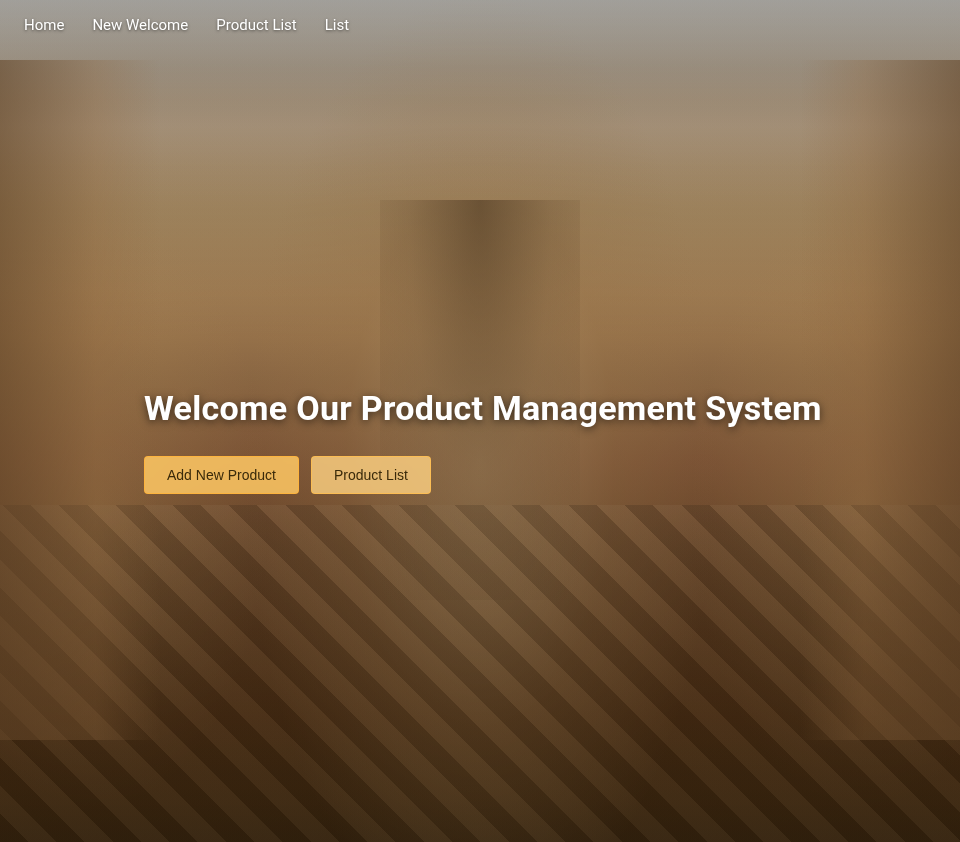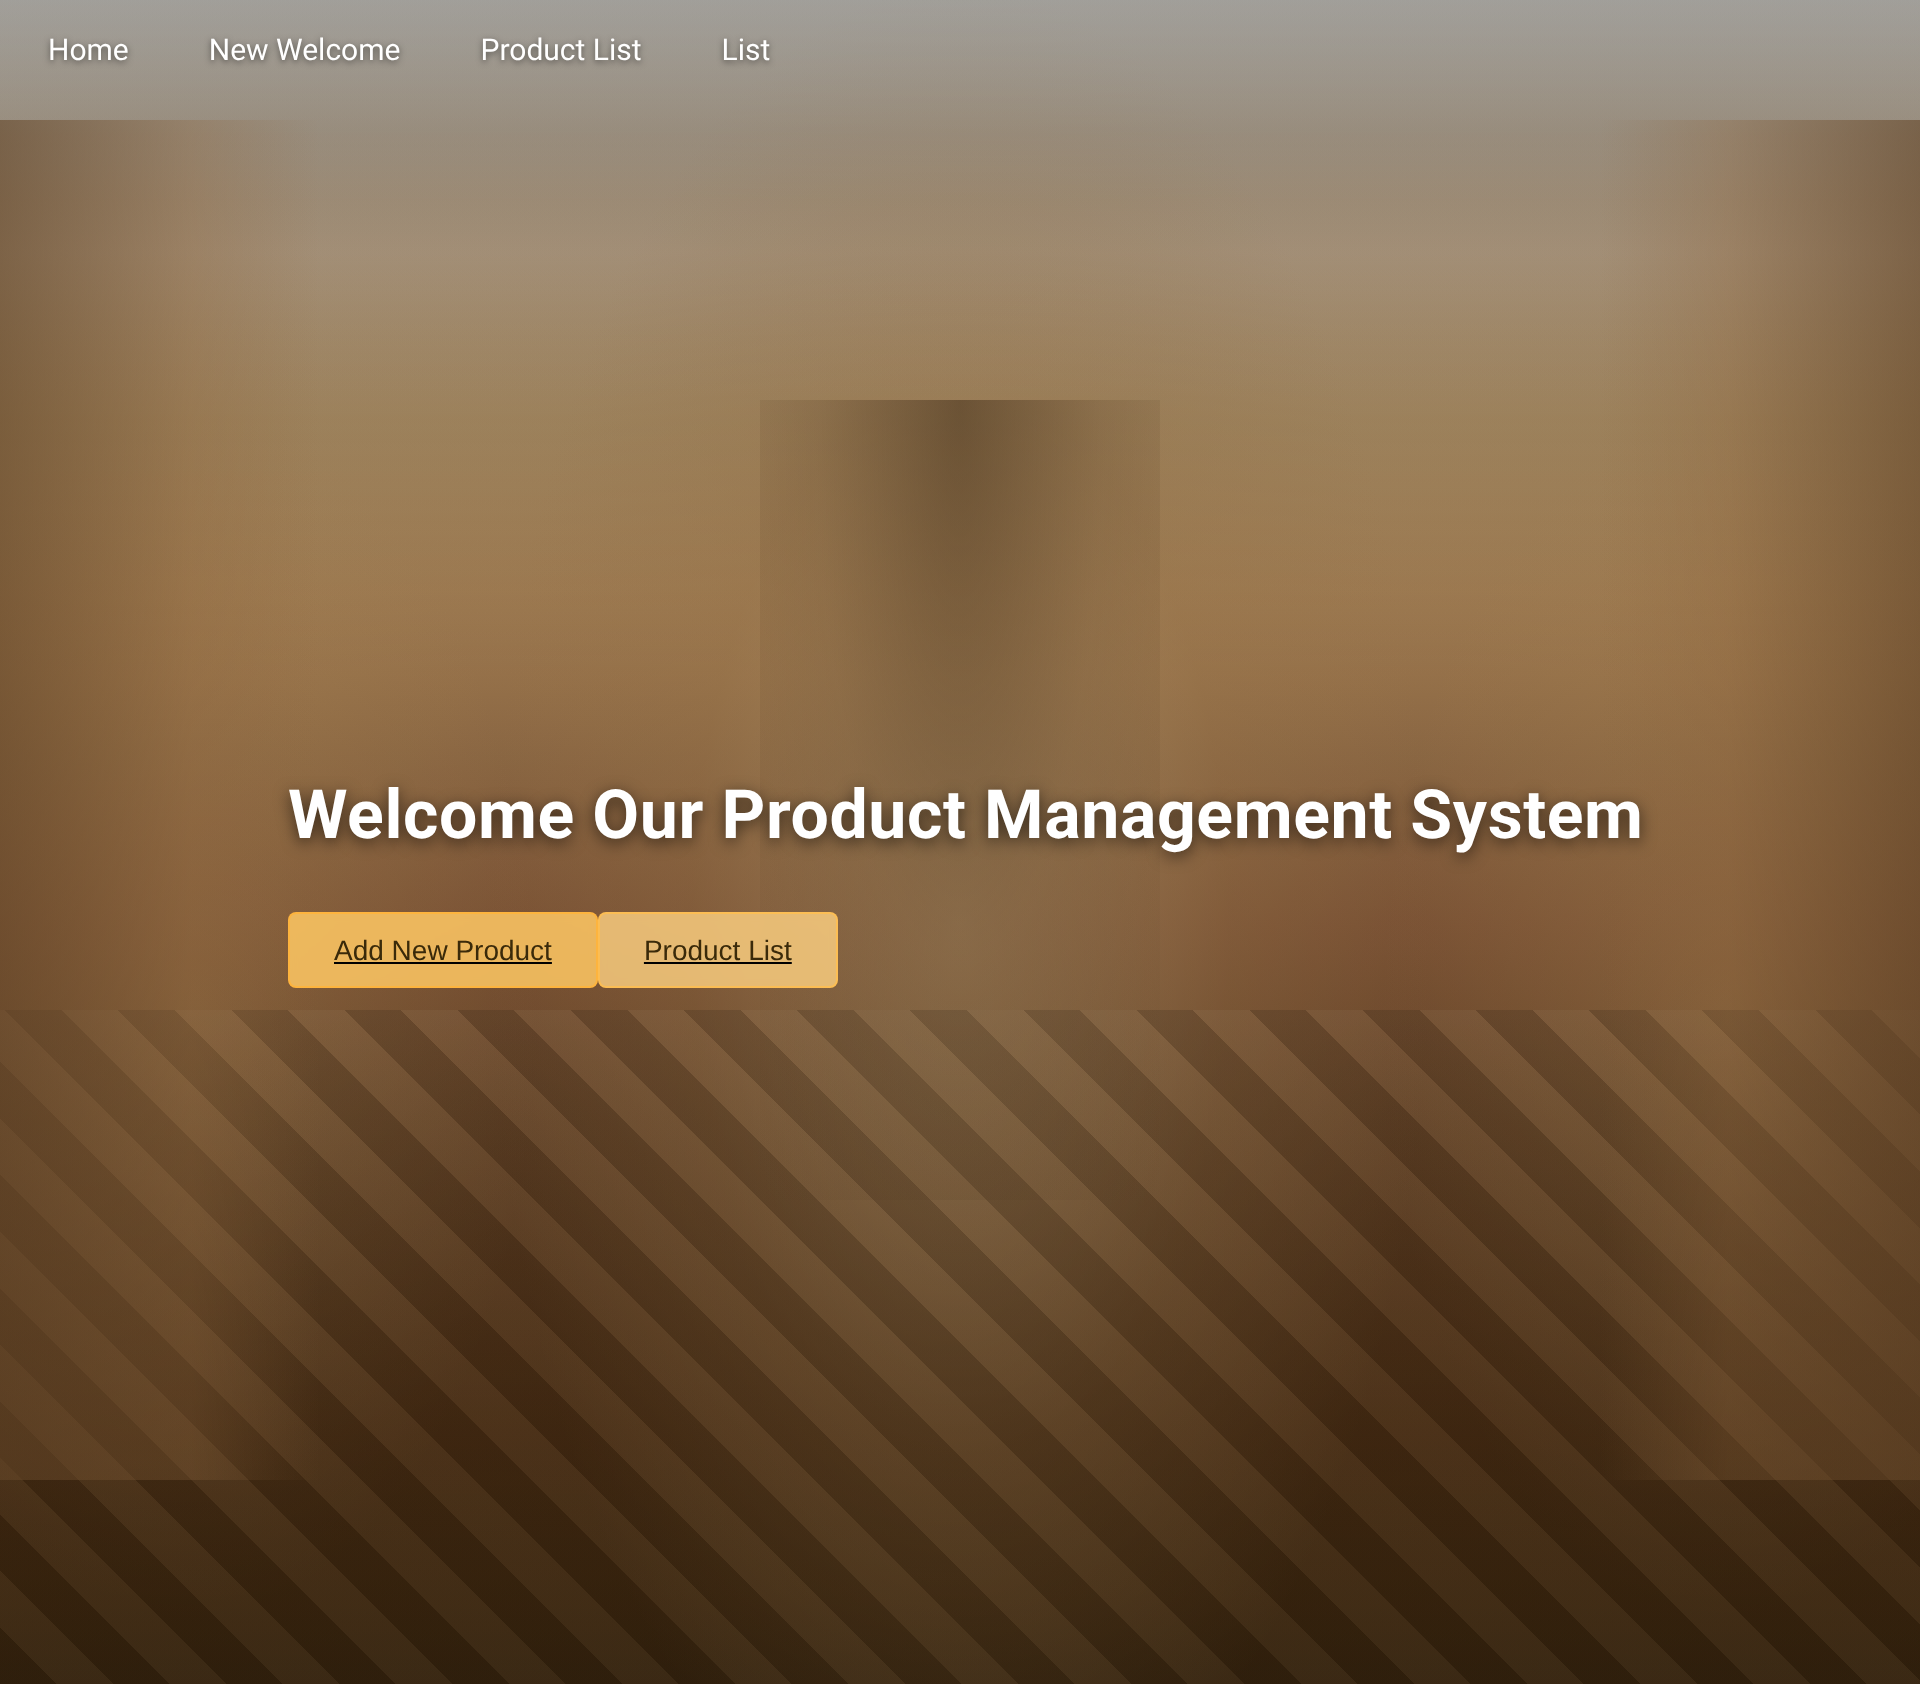--- a/index.html
+++ b/index.html
@@ -133,21 +133,21 @@
 
     .nav-brand {
       color: #ffffff;
       font-size: 18px;
       font-weight: 600;
       text-shadow: 0 1px 3px rgba(0,0,0,0.5);
     }
 
     .nav-links {
       display: flex;
-      gap: 40px;
+      gap: 28px;
       align-items: flex-start;
     }
 
     .nav-link {
       color: #ffffff;
       font-size: 15px;
       font-weight: 400;
       text-shadow: 0 1px 3px rgba(0,0,0,0.5);
       cursor: pointer;
       text-decoration: none;
@@ -173,22 +173,21 @@
       color: #ffffff;
       font-size: 34px;
       font-weight: 700;
       text-shadow: 0 2px 8px rgba(0,0,0,0.6);
       margin-bottom: 28px;
       letter-spacing: 0.3px;
     }
 
     .hero-buttons {
       display: flex;
-      gap: 0;
-      text-decoration: underline;
+      gap: 12px;
     }
 
     .btn-add-product {
       background-color: rgba(255, 200, 100, 0.85);
       color: #3a2a0a;
       border: 1.5px solid rgba(255, 180, 60, 0.9);
       padding: 10px 22px;
       font-size: 14px;
       font-weight: 500;
       border-radius: 4px;

